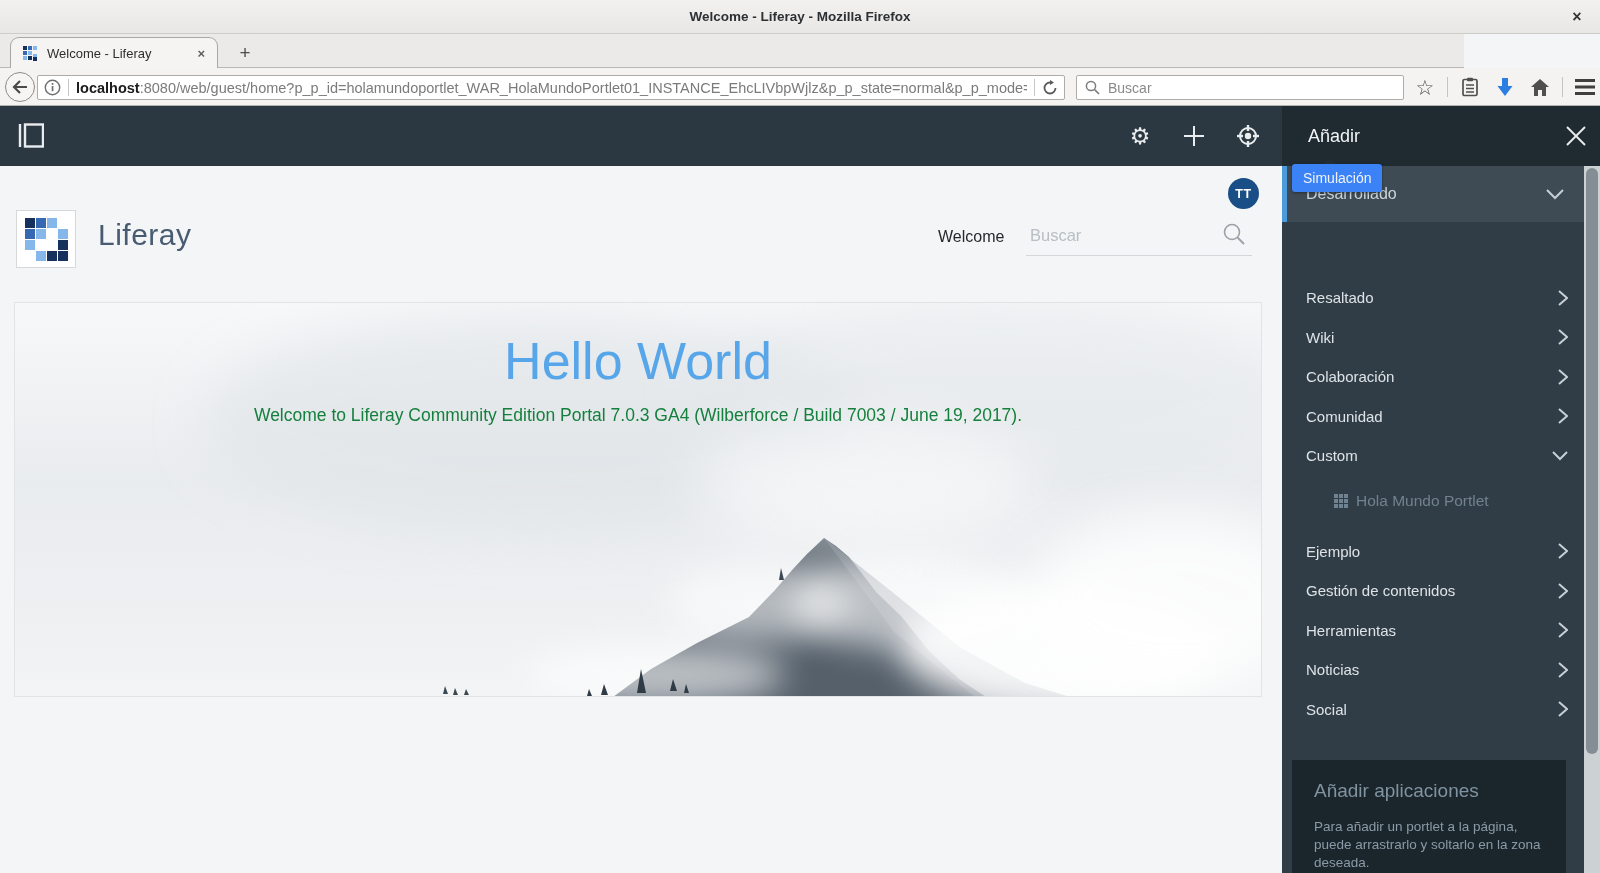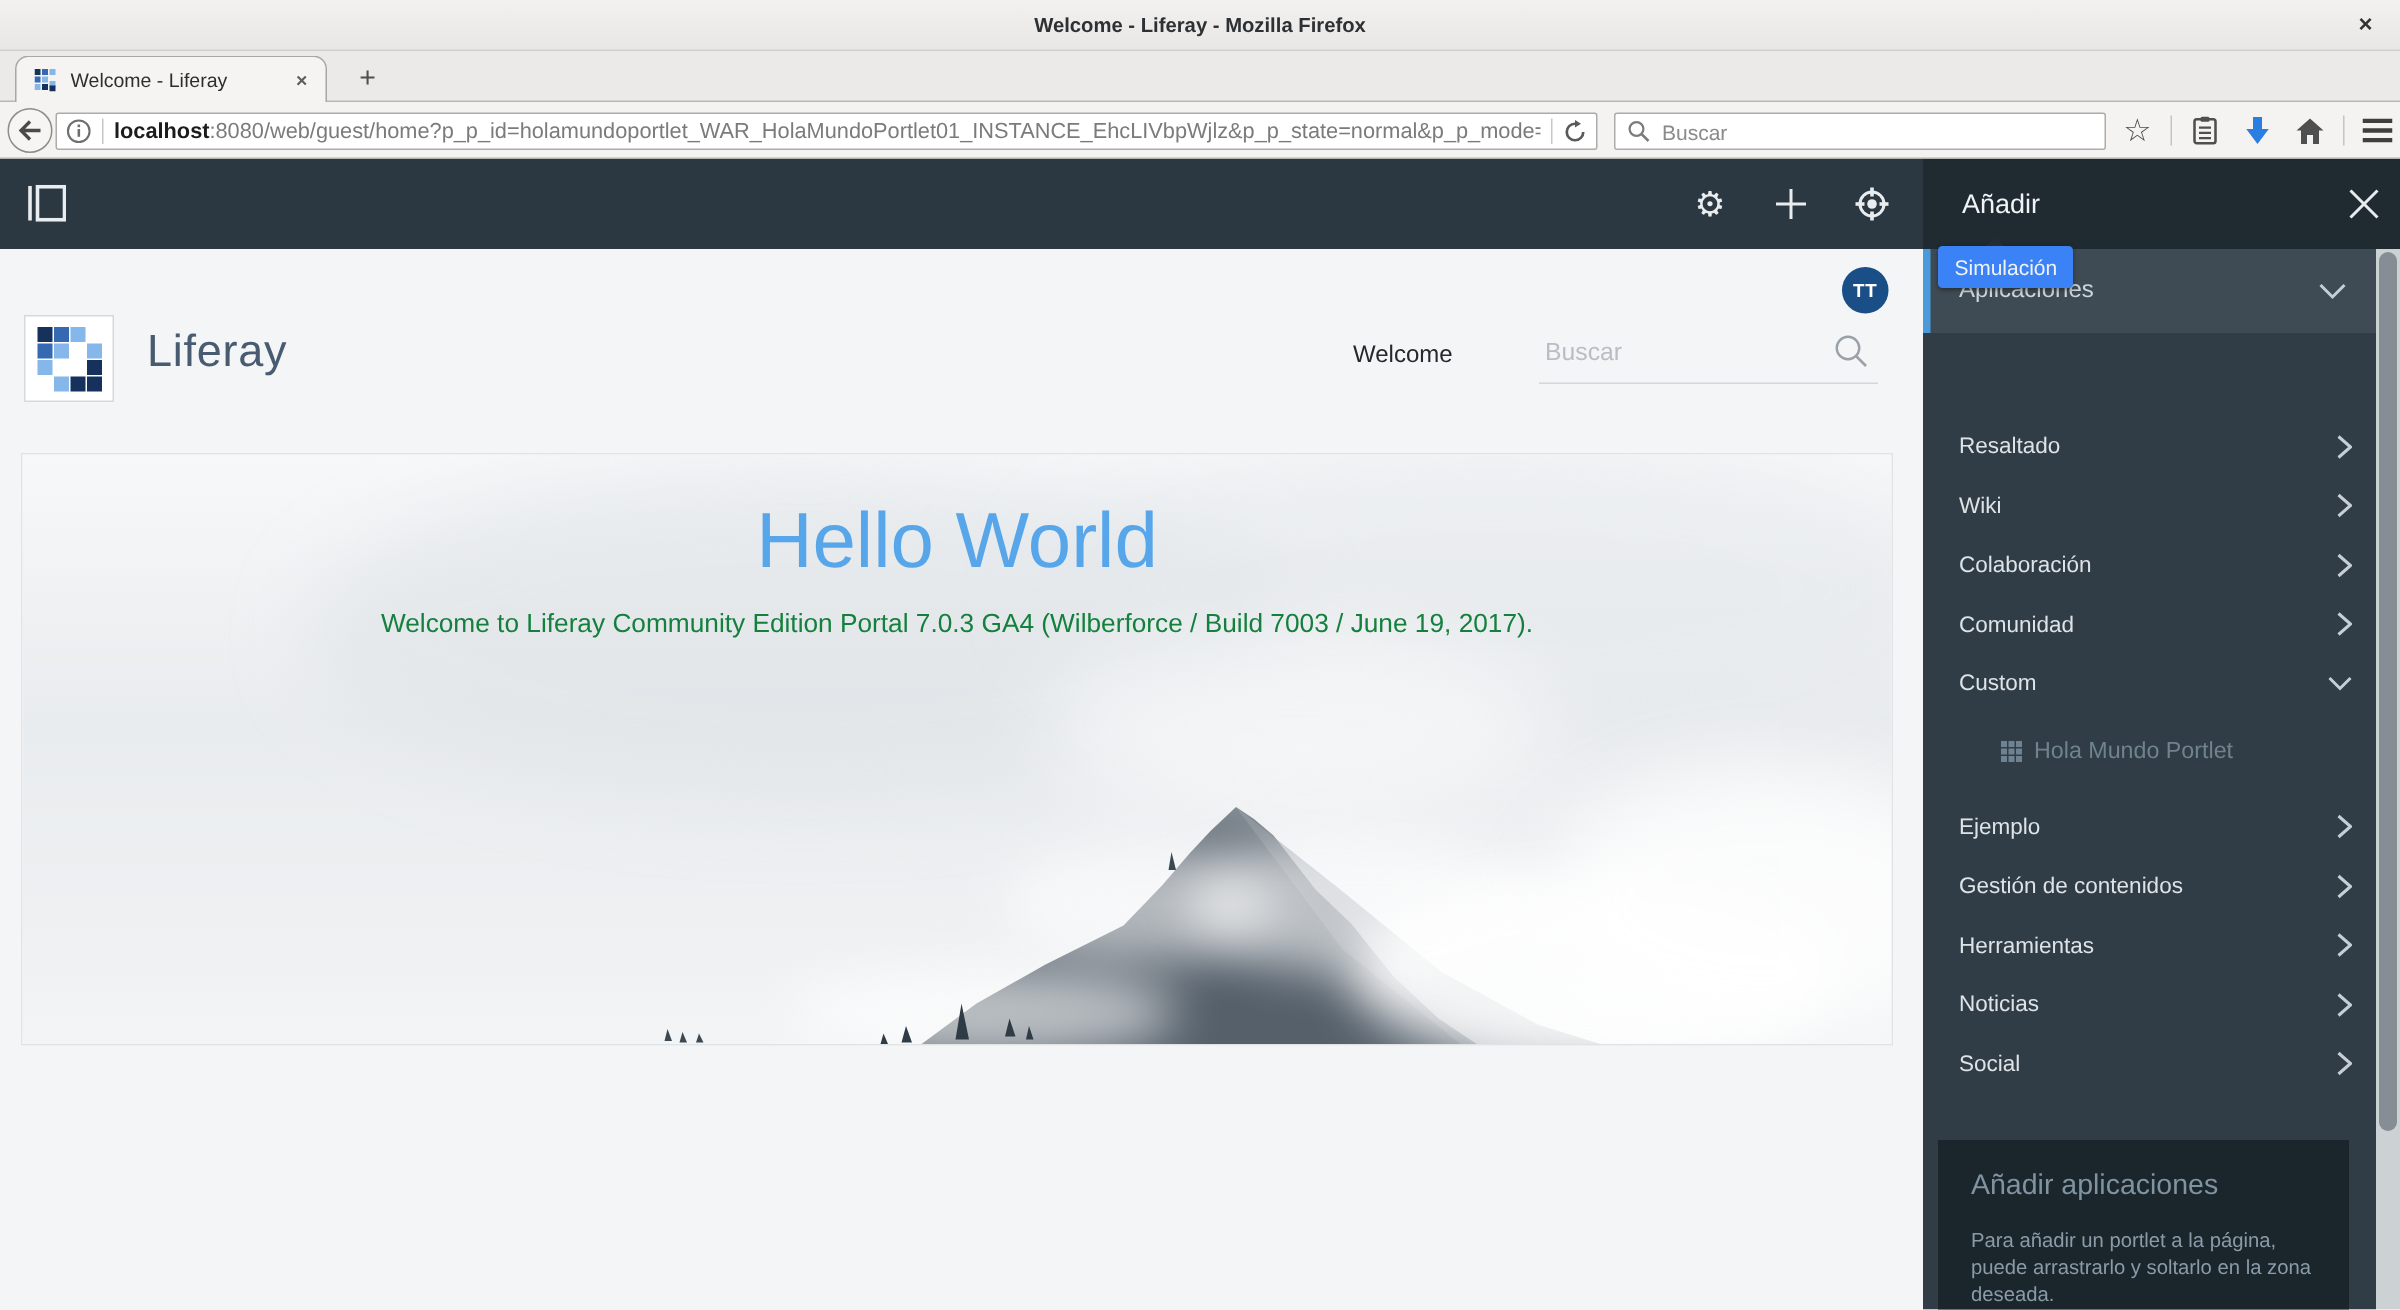--- a/index.html
+++ b/index.html
@@ -8,21 +8,21 @@
 
   
   .titlebar { position:absolute; left:0; top:0; width:1600px; height:34px;
     background:linear-gradient(#f3f1ef,#e9e7e5); border-bottom:1px solid #cfcdca;
     display:flex; align-items:center; justify-content:center; }
   .titlebar-text { font-size:13.5px; font-weight:700; color:#2d3134; }
   .win-close { position:absolute; right:12px; top:6px; width:22px; height:22px;
     font-size:16px; font-weight:700; color:#333; display:flex; align-items:center; justify-content:center; cursor:default; }
 
   
-  .tabbar { position:absolute; left:0; top:34px; width:1600px; height:34px;
+  .tabbar { position:absolute; left:0; top:34px; width:1464px; height:34px;
     background:#eceae8; border-bottom:1px solid #b9b7b4; }
   .tab { position:absolute; left:10px; top:3px; width:208px; height:31px;
     background:#f5f4f2; border:1px solid #a9a7a4; border-bottom:none;
     border-radius:9px 9px 0 0; display:flex; align-items:center; padding:0 8px 0 12px; }
   .tab-favicon { width:15px; height:15px; margin-right:9px; flex:none; }
   .tab-label { font-size:13px; color:#2e2e2e; white-space:nowrap; overflow:hidden; flex:1; }
   .tab-close { font-size:13px; font-weight:700; color:#5e5e5e; padding:2px 4px; }
   .newtab-btn { position:absolute; left:232px; top:7px; width:26px; height:24px;
     font-size:19px; color:#4e4e4e; display:flex; align-items:center; justify-content:center; }
 
@@ -51,21 +51,21 @@
   .cb-btn { width:32px; height:32px; display:flex; align-items:center; justify-content:center; }
   .gear-glyph { font-size:23px; color:#e9edef; line-height:1; }
 
   
   .page { position:absolute; left:0; top:166px; width:1282px; height:707px; background:#f3f5f6; }
   .logo-box { position:absolute; left:16px; top:44px; width:60px; height:58px; background:#fff;
     border:1px solid #d6d8da; display:flex; align-items:center; justify-content:center; }
   .mosaic { display:grid; grid-template-columns:repeat(4,10px); grid-template-rows:repeat(4,10px); gap:1px; }
   .mosaic i { display:block; }
   .brand { position:absolute; left:98px; top:52px; font-size:30px; color:#485b70; letter-spacing:.5px; }
-  .nav-welcome { position:absolute; left:902px; top:62px; font-size:16px; color:#26292c; }
+  .nav-welcome { position:absolute; left:938px; top:62px; font-size:16px; color:#26292c; }
   .pg-search-ph { position:absolute; left:1030px; top:60px; font-size:16.5px; color:#b8bec4; }
   .pg-search-line { position:absolute; left:1026px; top:89px; width:226px; height:1px; background:#d4d7d9; }
   .pg-search-icon { position:absolute; left:1222px; top:56px; }
   .avatar { position:absolute; left:1228px; top:12px; width:31px; height:31px; border-radius:50%;
     background:#1a4e86; color:#fff; font-size:12.5px; font-weight:700;
     display:flex; align-items:center; justify-content:center; letter-spacing:.5px; }
 
   .hero { position:absolute; left:14px; top:136px; width:1248px; height:395px;
     background:#fcfdfd; border:1px solid #e1e3e5; overflow:hidden; }
   .hero-art { position:absolute; left:0; top:0; width:100%; height:100%; }
@@ -313,21 +313,21 @@
   <div class="panel-close">
     <svg width="22" height="22" viewBox="0 0 22 22">
       <line x1="2" y1="2" x2="20" y2="20" stroke="#e8ecee" stroke-width="2"></line>
       <line x1="20" y1="2" x2="2" y2="20" stroke="#e8ecee" stroke-width="2"></line>
     </svg>
   </div>
 </div>
 
 <div class="panel-body">
   <div class="apps-header">
-    <span class="lbl">Aplicaciones</span>
+    <span class="lbl">Desarrollado</span>
     <svg width="18" height="11" viewBox="0 0 18 11">
       <polyline points="1,1 9,9 17,1" fill="none" stroke="#c6cfd5" stroke-width="2"></polyline>
     </svg>
   </div>
   <div class="apps-accent"></div>
 
 
   <div class="apps-list">
     <div class="app-row">
       <span class="lbl">Resaltado</span>

